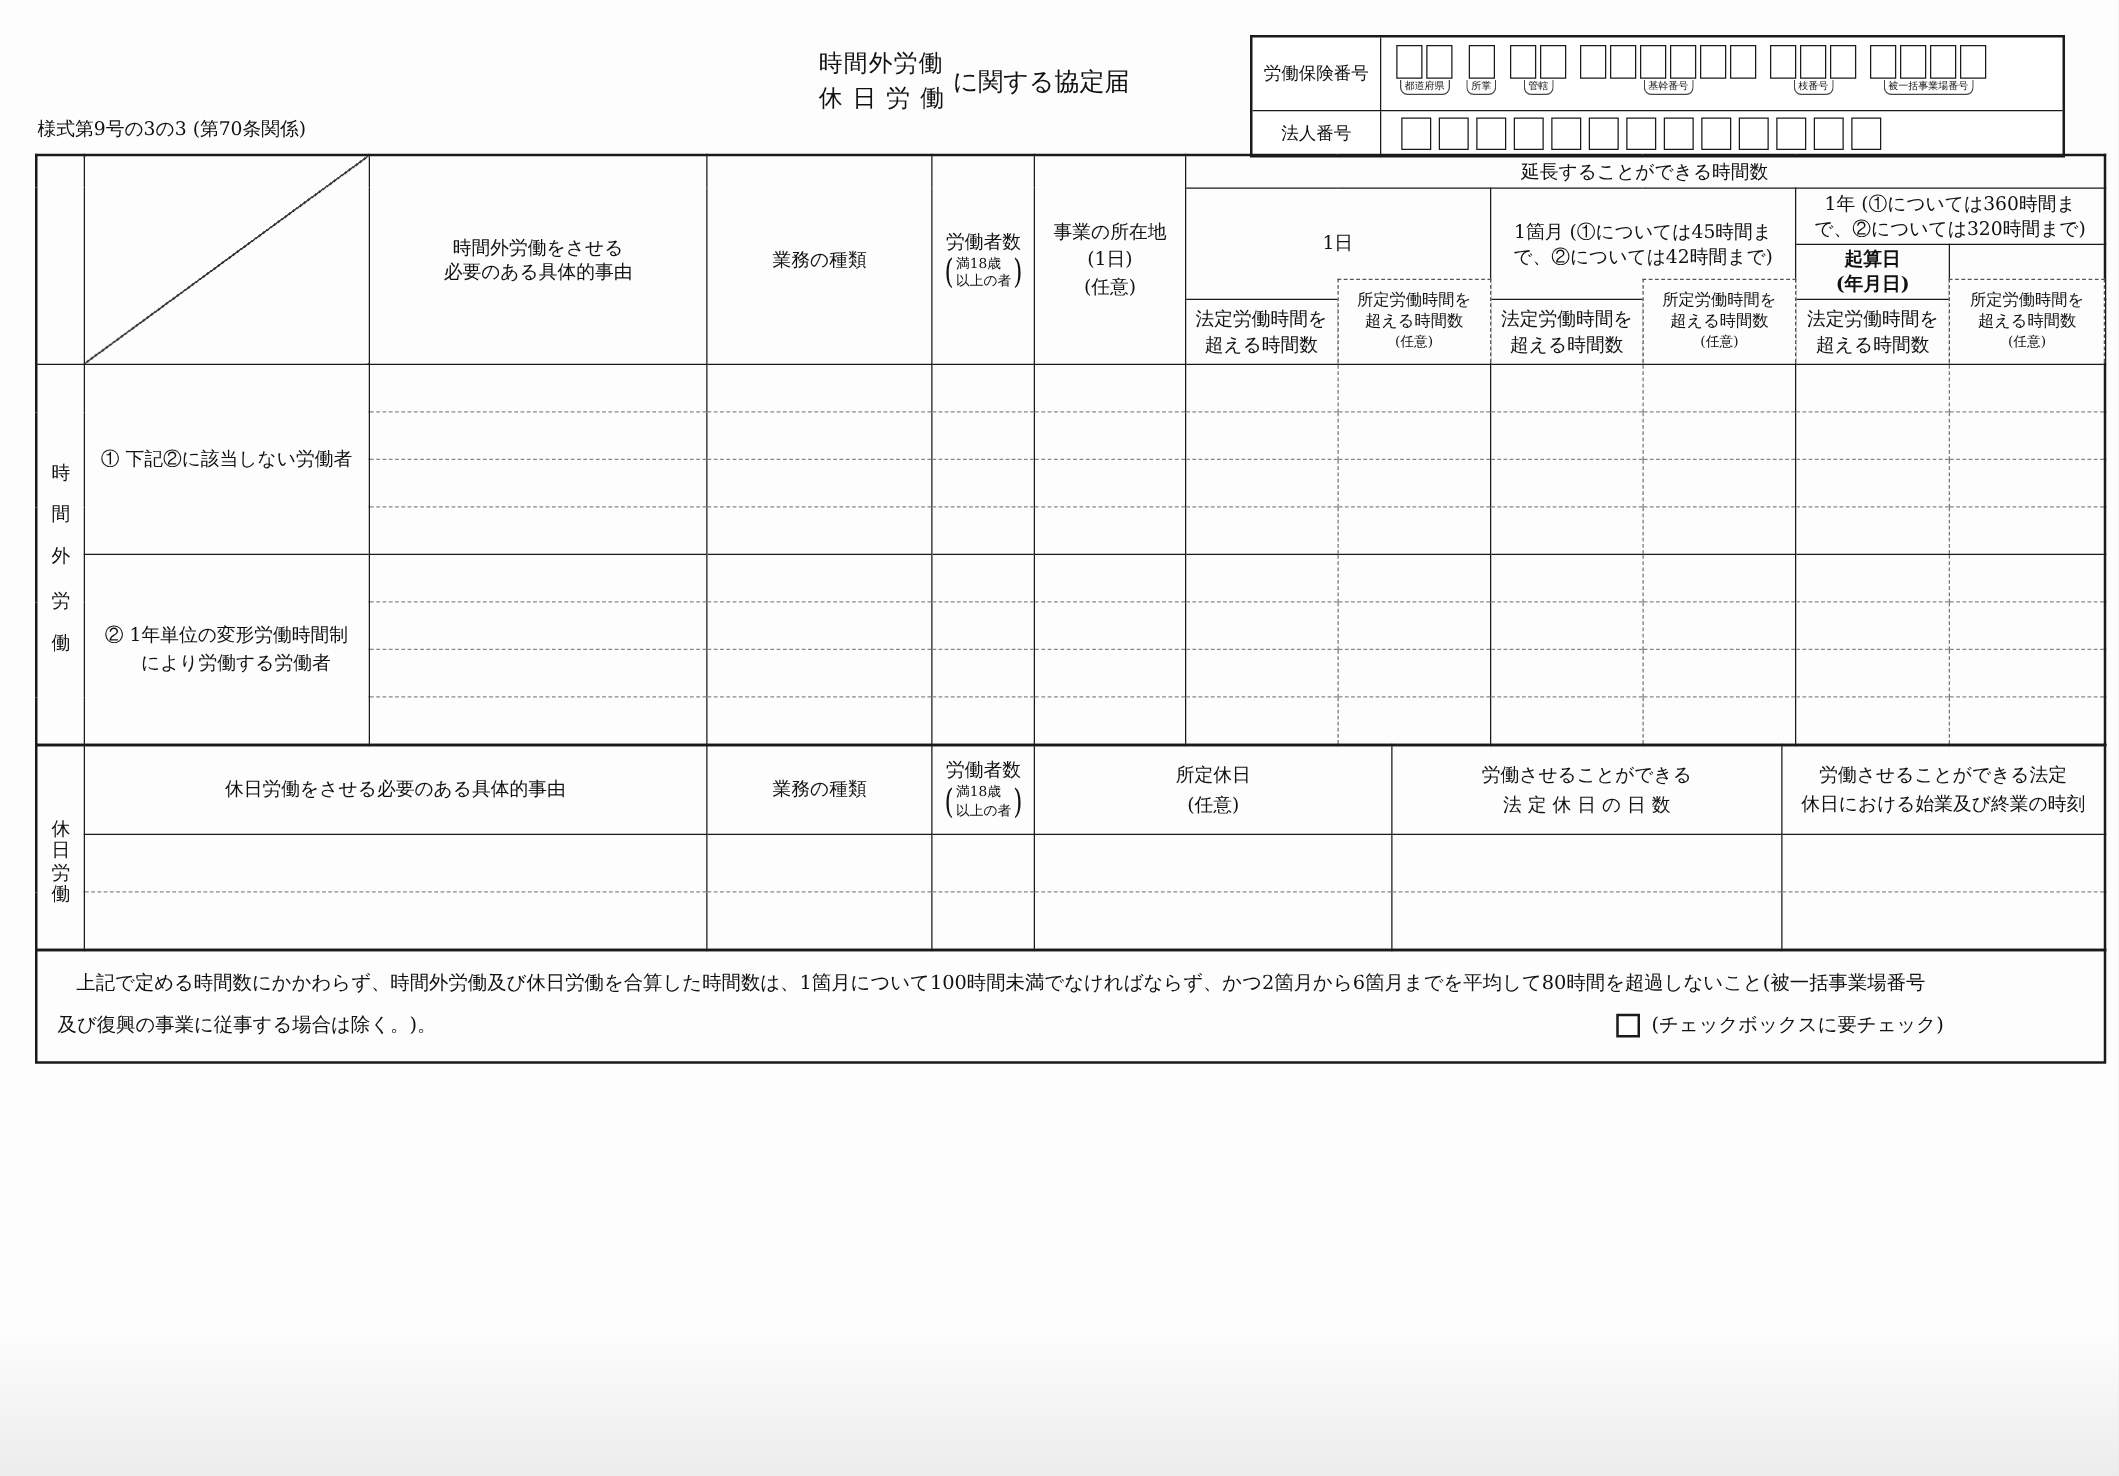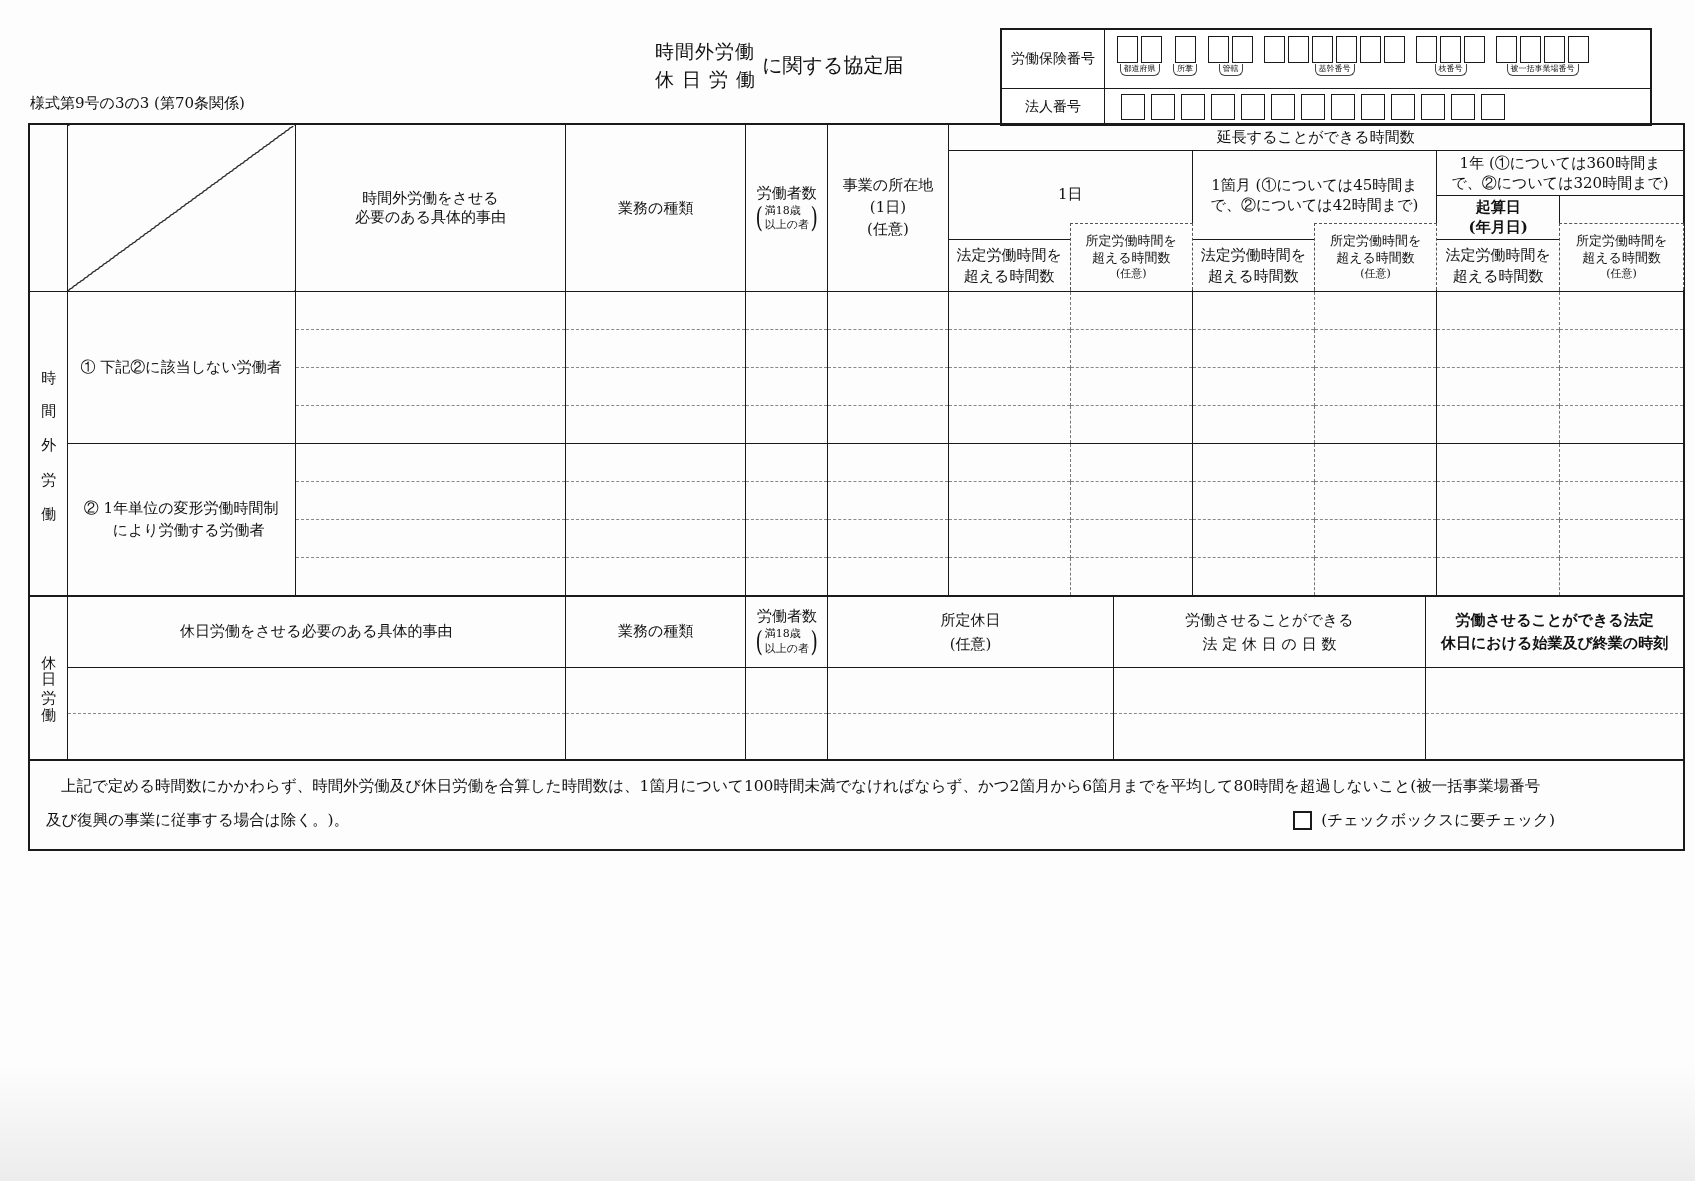--- a/index.html
+++ b/index.html
@@ -79,21 +79,21 @@
   tr.body.sub td { border-top:1px dashed #888; }
   .vlabel {
     writing-mode:vertical-rl; text-orientation:upright;
     letter-spacing:34px; font-size:16px; padding:6px 0;
   }
   .vlabel-h { letter-spacing:17px; }
   .cat { text-align:left; font-size:15px; padding:4px 2px 4px 7px; line-height:1.5; }
 
   .hol-reason { font-size:15px; }
   .hol-head { font-size:14px; line-height:1.6; }
-  .hol-head-sm { font-size:13.5px; line-height:1.5;font-weight:bold; }
+  .hol-head-sm { font-size:13.5px; line-height:1.5; }
 
   
   .notebox { margin-top:-2px; border:2px solid #1a1a1a; font-size:15.5px; background:transparent; }
   .noteline1 { padding:13px 16px 0 16px; text-indent:15px; line-height:1.6; }
   .noteline2row { padding:10px 16px 16px 16px; display:flex; align-items:center; line-height:1.6; }
   .cbwrap { margin-left:auto; margin-right:112px; display:flex; align-items:center; }
   .checkbox { width:19px; height:19px; border:2px solid #1a1a1a; display:inline-block; box-sizing:border-box; margin-right:9px; background:#fff; }
 </style>
 </head>
 <body>

